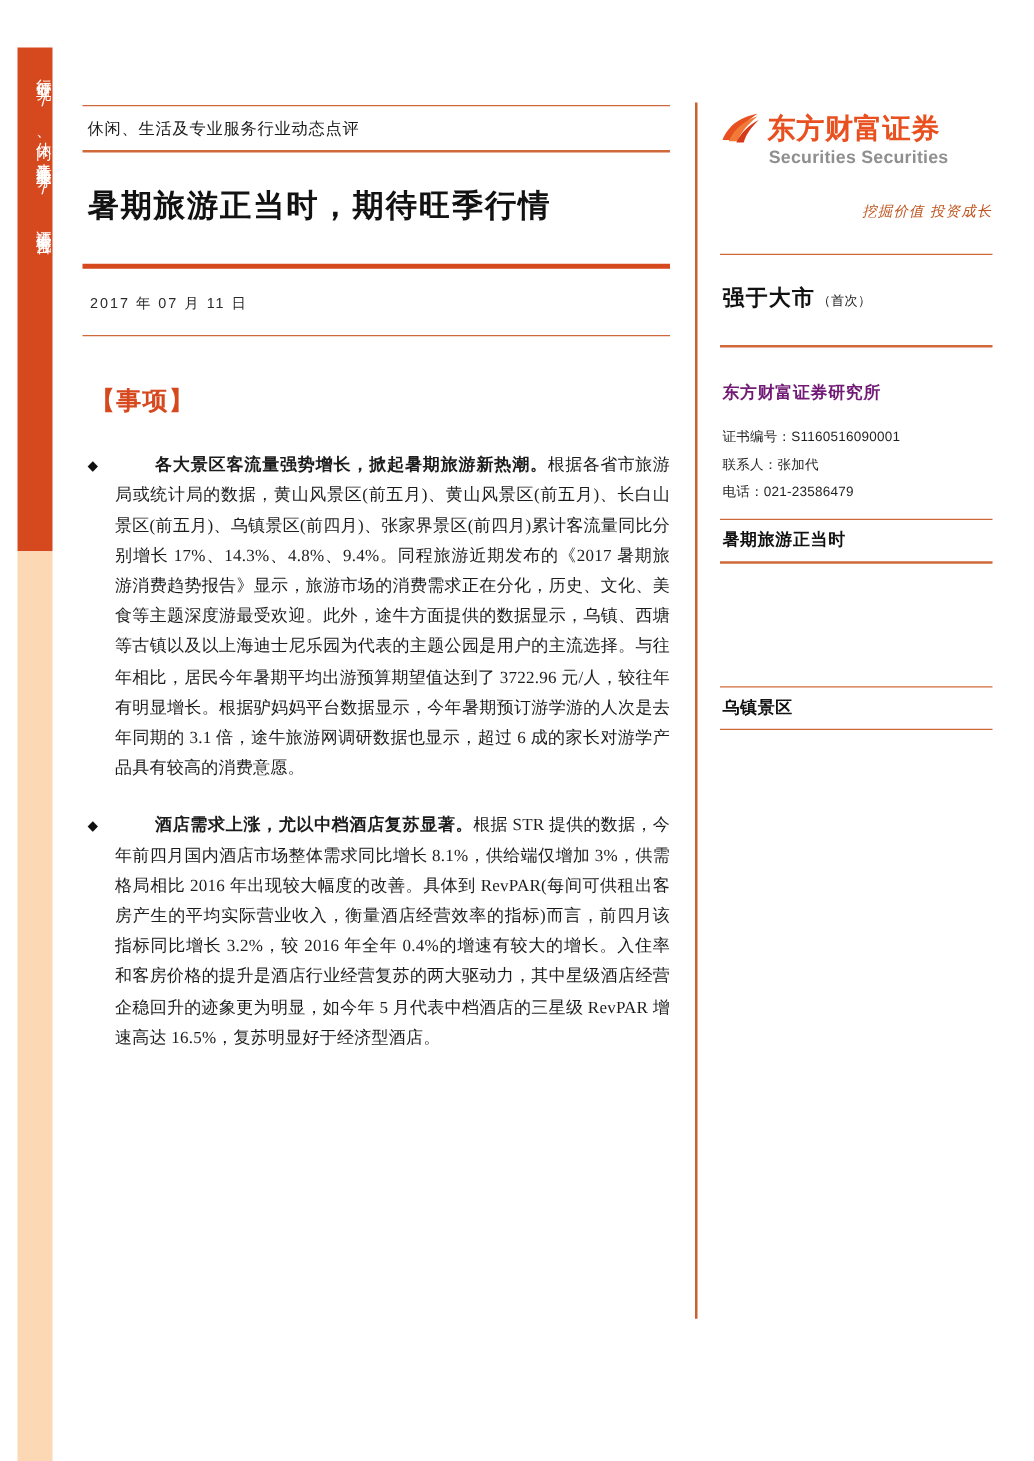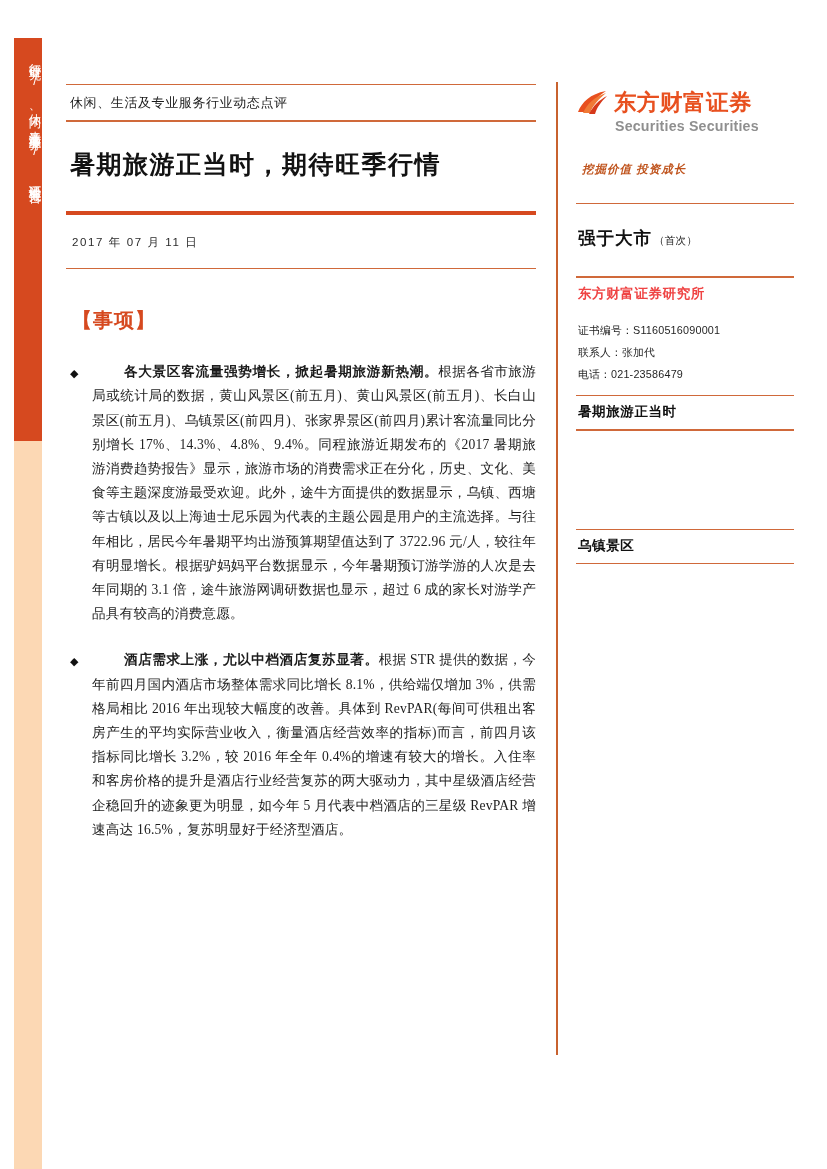--- a/index.html
+++ b/index.html
@@ -169,25 +169,25 @@
     font-family: "Liberation Sans", "DejaVu Sans", sans-serif;
     font-size: 14.2px;
     font-weight: bold;
     color: #8f8f8f;
     letter-spacing: 0.2px;
     padding: 2px 0 0 39px;
   }
   #logo-tagline {
     font-family: "Liberation Sans", "DejaVu Sans", sans-serif;
     font-size: 11.5px;
-    font-weight: bold;
+    font-weight: normal;
     font-style: italic;
     color: #c0551f;
     letter-spacing: 1px;
-    text-align: left;
+    text-align: right;
     padding: 28px 0 0 6px;
   }
 
   .side-rule {
     height: 1.4px;
     background: #d0693a;
     width: 100%;
   }
 
   #rating-row {
@@ -207,23 +207,24 @@
     font-size: 10.5px;
     color: #222;
     letter-spacing: 0.3px;
     margin-left: 2px;
   }
 
   #institute {
     font-family: "Liberation Sans", "DejaVu Sans", sans-serif;
     font-size: 13.5px;
     font-weight: bold;
-    color: #ef4444;
+    color: #701a75;
     letter-spacing: 0.6px;
     padding: 7px 0 8px 2px;
+    margin-top: 20px;
   }
 
   #analyst-list { padding: 8px 0 10px 2px; }
   .analyst-line {
     font-family: "Liberation Sans", "DejaVu Sans", sans-serif;
     font-size: 10.8px;
     color: #1f1f1f;
     letter-spacing: 0.2px;
     line-height: 22px;
     white-space: nowrap;

